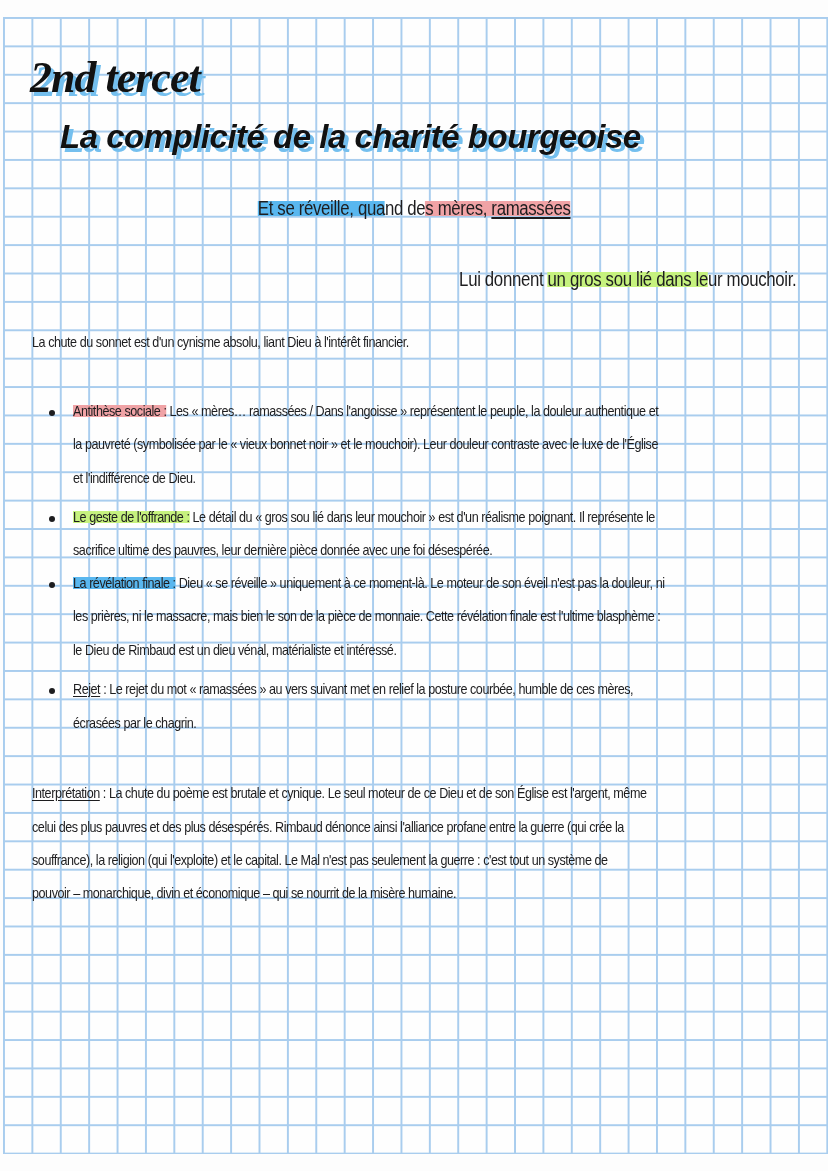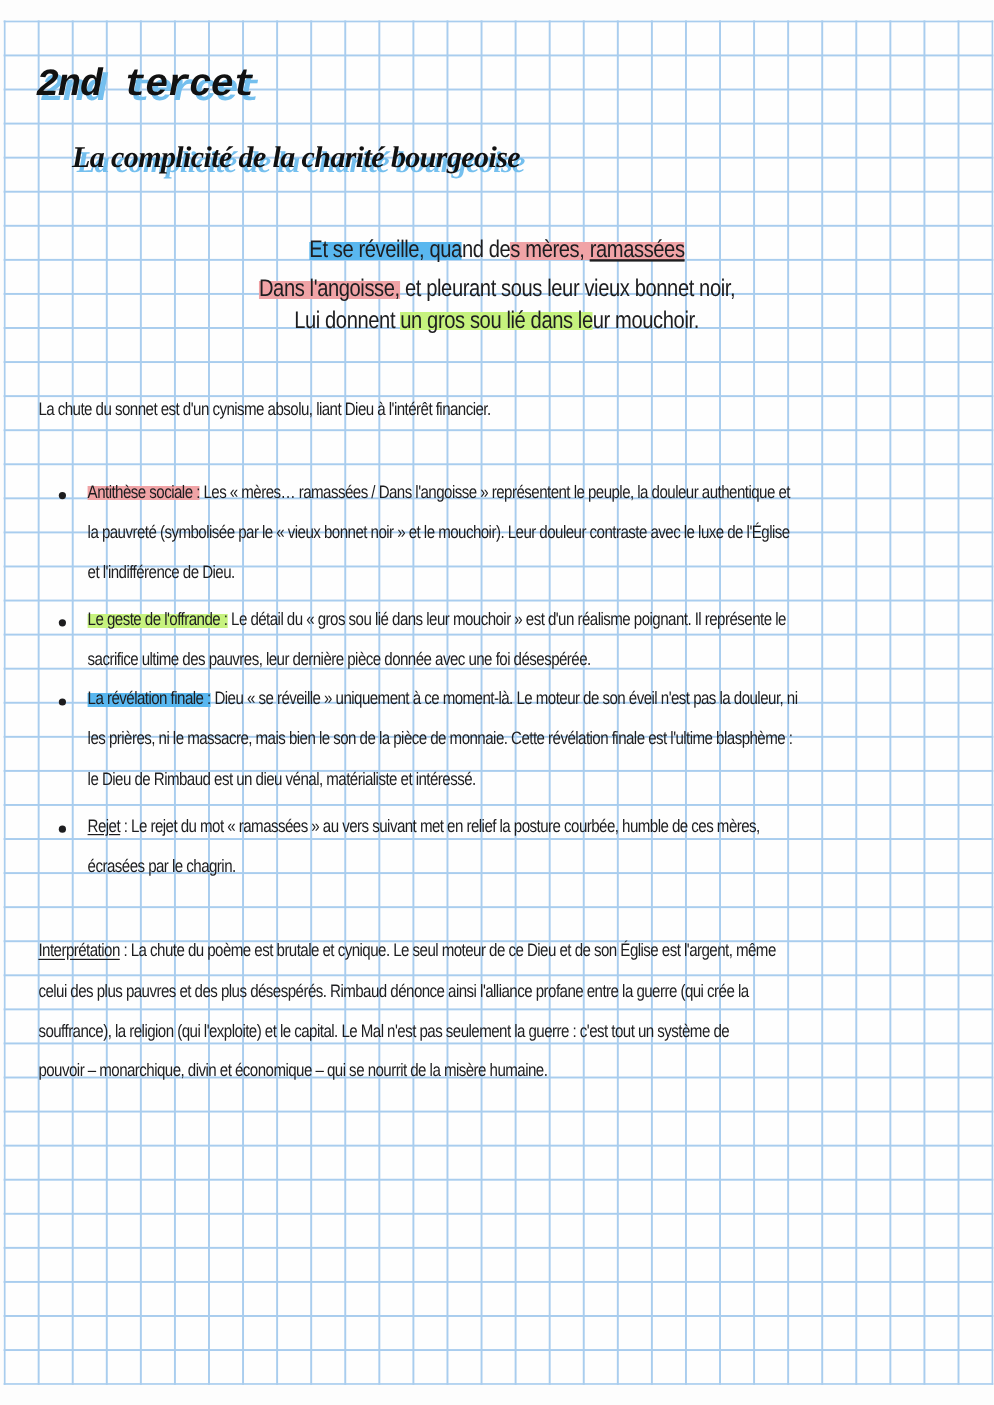--- a/index.html
+++ b/index.html
@@ -15,28 +15,28 @@
     background-image:
       linear-gradient(to right, #a9cdee 2px, transparent 2px),
       linear-gradient(to bottom, #a9cdee 2px, transparent 2px);
     background-size: 28.4px 28.4px;
     background-color: #fefefe;
   }
   .page { position: absolute; left: 0; top: 0; width: 828px; height: 1171px; }
 
   .title-main {
     position: absolute; left: 30px; top: 52px;
-    font-family: Liberation Mono, monospace; font-style: italic; font-weight: bold;
-    font-size: 32px; letter-spacing: -1px; color: #111;
+    font-family: Liberation Serif, serif; font-style: italic; font-weight: bold;
+    font-size: 44px; letter-spacing: -1px; color: #111;
     text-shadow: 4px 4px 0 #74bfee;
   }
   .title-sub {
     position: absolute; left: 60px; top: 118px;
-    font-family: Liberation Serif, serif; font-style: italic; font-weight: bold;
-    font-size: 25px; letter-spacing: -0.5px; color: #111;
+    font-family: Liberation Sans, sans-serif; font-style: italic; font-weight: bold;
+    font-size: 33px; letter-spacing: -0.5px; color: #111;
     text-shadow: 4px 4px 0 #74bfee;
   }
 
   .txt {
     font-family: "Liberation Sans", sans-serif;
     font-size: 15px; letter-spacing: -0.55px;
     transform: scaleX(0.84); transform-origin: left center;
     white-space: nowrap;
   }
   .verse { position: absolute; left: 0; width: 828px; text-align: center; font-size: 20px;
@@ -62,26 +62,21 @@
 <div class="page">
 
   <div class="title-main">2nd tercet</div>
   <div class="title-sub">La complicité de la charité bourgeoise</div>
 
   <div class="verse" style="top:197px;">
     <span class="inner">
       <span class="hl-blue">Et se réveille, qua</span><span>nd de</span><span class="hl-red"><span>s mères, </span><span class="ul">ramassées</span></span>
     </span>
   </div>
-  <div class="verse" style="top:230px;">
-    <span class="inner">
-      <span class="hl-red">Dans l'angoisse,</span><span> et pleurant sous leur vieux bonnet noir,</span>
-    </span>
-  </div>
-  <div class="verse" style="top:256px;">
+  <div class="verse" style="top:268px;text-align:right;">
     <span class="inner">
       <span>Lui donnent </span><span class="hl-green">un gros sou lié dans le</span><span>ur mouchoir.</span>
     </span>
   </div>
 
   <div class="line txt" style="top:333px;">La chute du sonnet est d'un cynisme absolu, liant Dieu à l'intérêt financier.</div>
 
   <div>
     <div class="bullet-dot" style="top:410px;"></div>
     <div class="bline txt" style="top:402px;">

